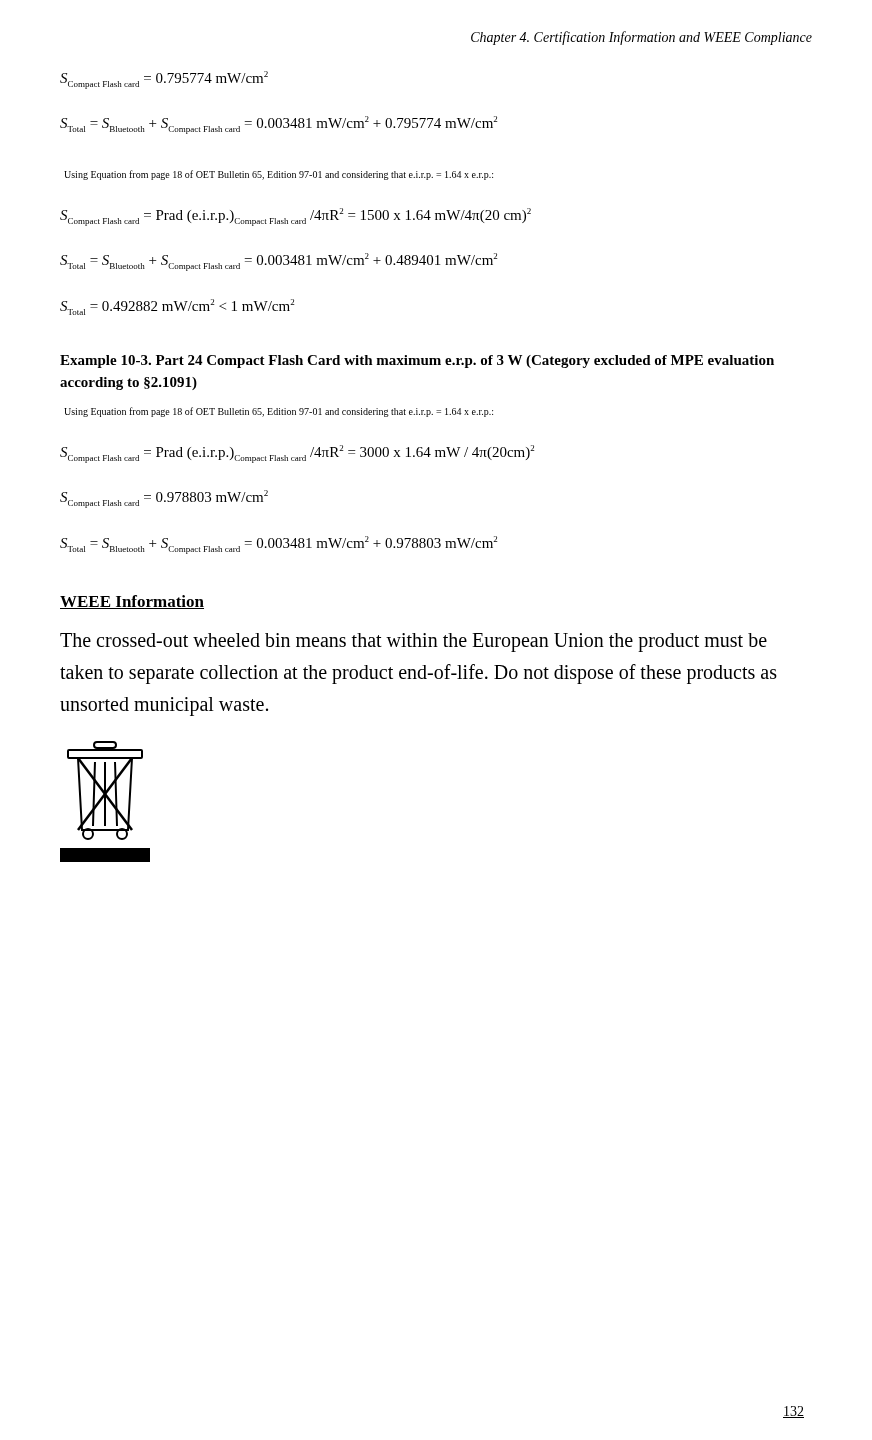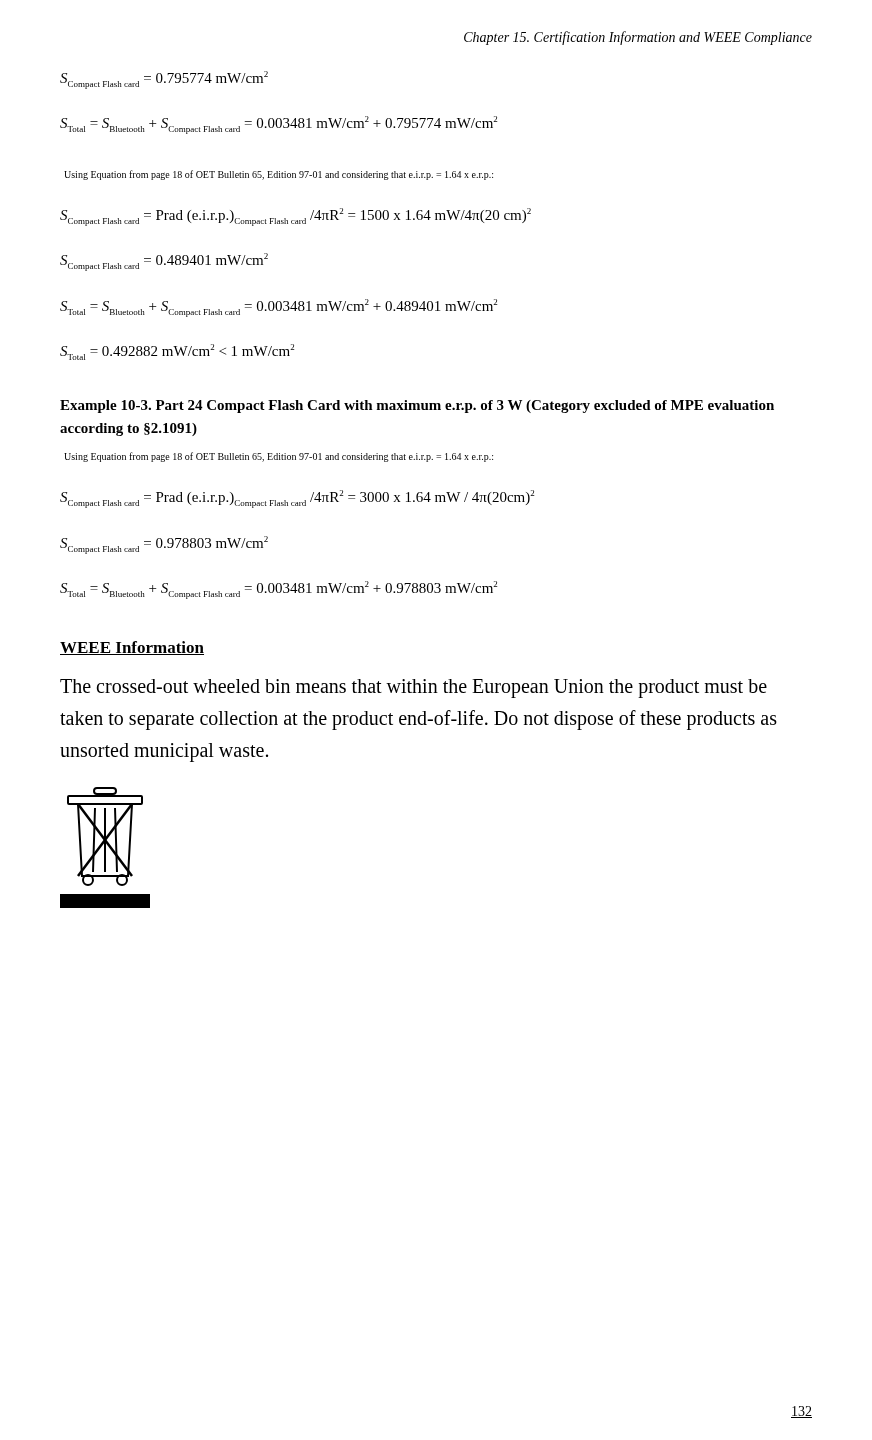--- a/index.html
+++ b/index.html
@@ -81,21 +81,21 @@
     .weee-bar {
       width: 90px;
       height: 14px;
       background: #000000;
       margin-top: 4px;
     }
 
     .page-number {
       position: absolute;
       bottom: 20px;
-      right: 60px;
+      right: 68px;
       font-size: 14px;
       text-decoration: underline;
     }
 
     
     .s-var {
       font-style: italic;
     }
 
     sub {
@@ -105,42 +105,39 @@
     sup {
       font-size: 9px;
     }
   </style>
 </head>
 <body>
 
 <div class="page-container">
 
   <div class="chapter-header">
-    <span>Chapter 15. Certification Information and WEEE Compliance</span>
+    <span>Chapter 4. Certification Information and WEEE Compliance</span>
   </div>
 
   <div class="math-block">
     <div class="math-line">
       <span class="s-var">S</span><sub>Compact Flash card</sub> = 0.795774 mW/cm<sup>2</sup>
     </div>
     <div class="math-line">
       <span class="s-var">S</span><sub>Total</sub> = <span class="s-var">S</span><sub>Bluetooth</sub> + <span class="s-var">S</span><sub>Compact Flash card</sub> = 0.003481 mW/cm<sup>2</sup> + 0.795774 mW/cm<sup>2</sup>
     </div>
   </div>
 
   <div class="section-gap">
     <div class="paragraph">
       <span>Using Equation from page 18 of OET Bulletin 65, Edition 97-01 and considering that e.i.r.p. = 1.64 x e.r.p.:</span>
     </div>
     <div class="math-block">
       <div class="math-line">
         <span class="s-var">S</span><sub>Compact Flash card</sub> = Prad (e.i.r.p.)<sub>Compact Flash card</sub> /4πR<sup>2</sup> = 1500 x 1.64 mW/4π(20 cm)<sup>2</sup>
-      </div>
-      <div class="math-line">
-        <span class="s-var">S</span><sub>Compact Flash card</sub> = 0.489401 mW/cm<sup>2</sup>
       </div>
       <div class="math-line">
         <span class="s-var">S</span><sub>Total</sub> = <span class="s-var">S</span><sub>Bluetooth</sub> + <span class="s-var">S</span><sub>Compact Flash card</sub> = 0.003481 mW/cm<sup>2</sup> + 0.489401 mW/cm<sup>2</sup>
       </div>
       <div class="math-line">
         <span class="s-var">S</span><sub>Total</sub> = 0.492882 mW/cm<sup>2</sup> &lt; 1 mW/cm<sup>2</sup>
       </div>
     </div>
   </div>
 

